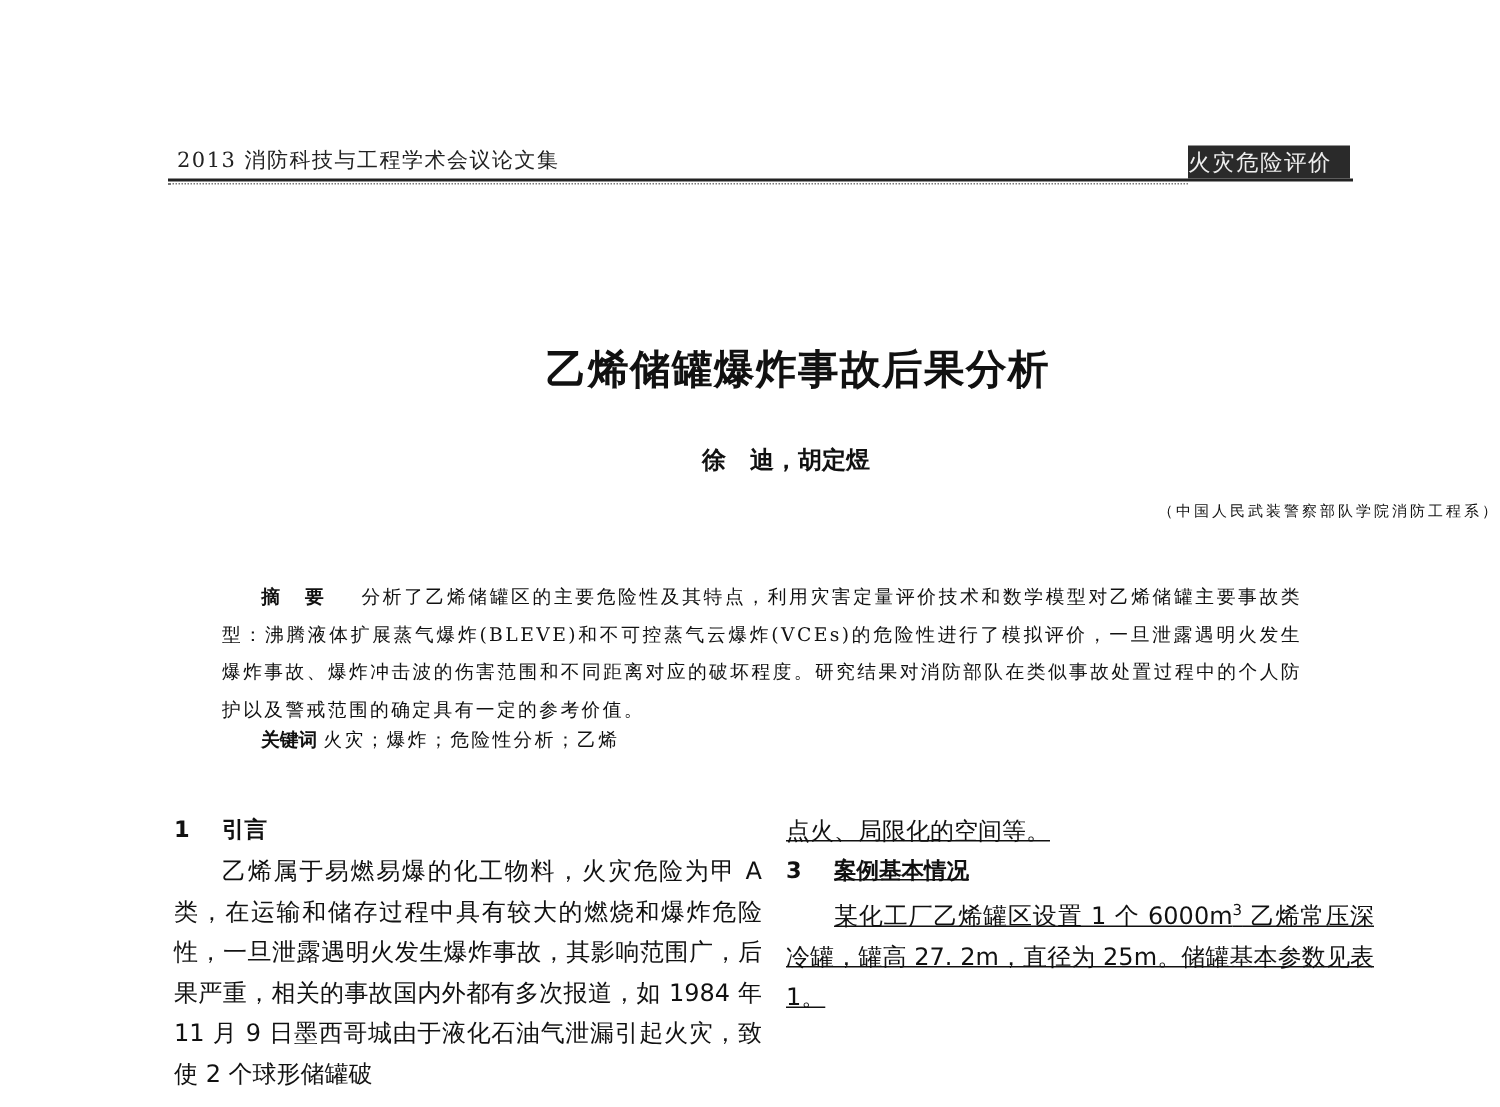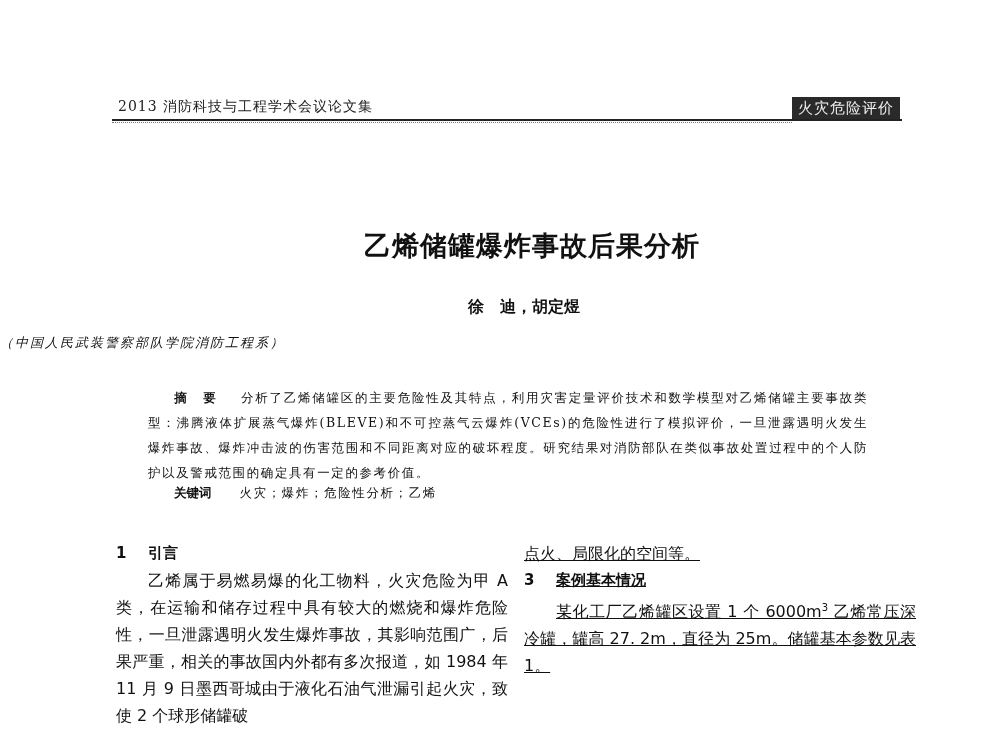--- a/index.html
+++ b/index.html
@@ -18,53 +18,53 @@
     left: 112px; top: 119px; width: 790px; height: 0;
     border-top: 2px solid #222;
   }
   .head-rule2 {
     left: 112px; top: 122px; width: 680px; height: 0;
     border-top: 1px dotted #777;
   }
   .section-badge {
     left: 792px; top: 97px; width: 108px; height: 22px;
     background: #2a2a2a; color: #eee; font-size: 15px; line-height: 22px;
-    text-align: center; letter-spacing: 1px;
+    text-align: left; letter-spacing: 1px;
     font-family: "DejaVu Sans", sans-serif;
   }
   .title {
     left: 0; width: 1000px; top: 228px; text-align: center;
     font-size: 27px; font-weight: bold; letter-spacing: 1px;
     font-family: "DejaVu Sans", sans-serif; color: #111; margin-left: 32px;
   }
   .authors {
     left: 0; width: 1000px; top: 297px; text-align: center;
     font-size: 16px; font-weight: bold;
     font-family: "DejaVu Sans", sans-serif;
     padding-left: 24px;
   }
   .affil {
-    left: 0; width: 1000px; top: 334px; text-align: left;
-    font-size: 13px; letter-spacing: 2px; font-style: italic;
+    left: 0; width: 1000px; top: 334px; text-align: right;
+    font-size: 10px; letter-spacing: 2px;
   }
   .abstract {
     left: 148px; top: 385px; width: 720px;
     font-size: 12.5px; line-height: 25px; letter-spacing: 1.6px;
     text-align: justify;
   }
   .abstract .indent { display: inline-block; width: 26px; }
   .abstract .label {
     font-weight: bold; font-family: "DejaVu Sans", sans-serif; letter-spacing: 6px;
     margin-right: 19px;
   }
   .keywords {
     left: 174px; top: 485px; font-size: 12.5px; letter-spacing: 1.6px;
   }
   .keywords .label {
-    font-weight: bold; font-family: "DejaVu Sans", sans-serif; margin-right: 28px; letter-spacing: 0;
+    font-weight: bold; font-family: "DejaVu Sans", sans-serif; margin-right: 4px; letter-spacing: 0;
   }
   .col {
     top: 540px; width: 392px; font-size: 16px; line-height: 27px;
     font-family: "DejaVu Sans", sans-serif; color: #111;
   }
   .col.left { left: 116px; }
   .col.right { left: 524px; text-decoration: underline; }
   .col p { margin: 0; text-align: justify; }
   .col .para { text-indent: 32px; }
   .col h3 {

